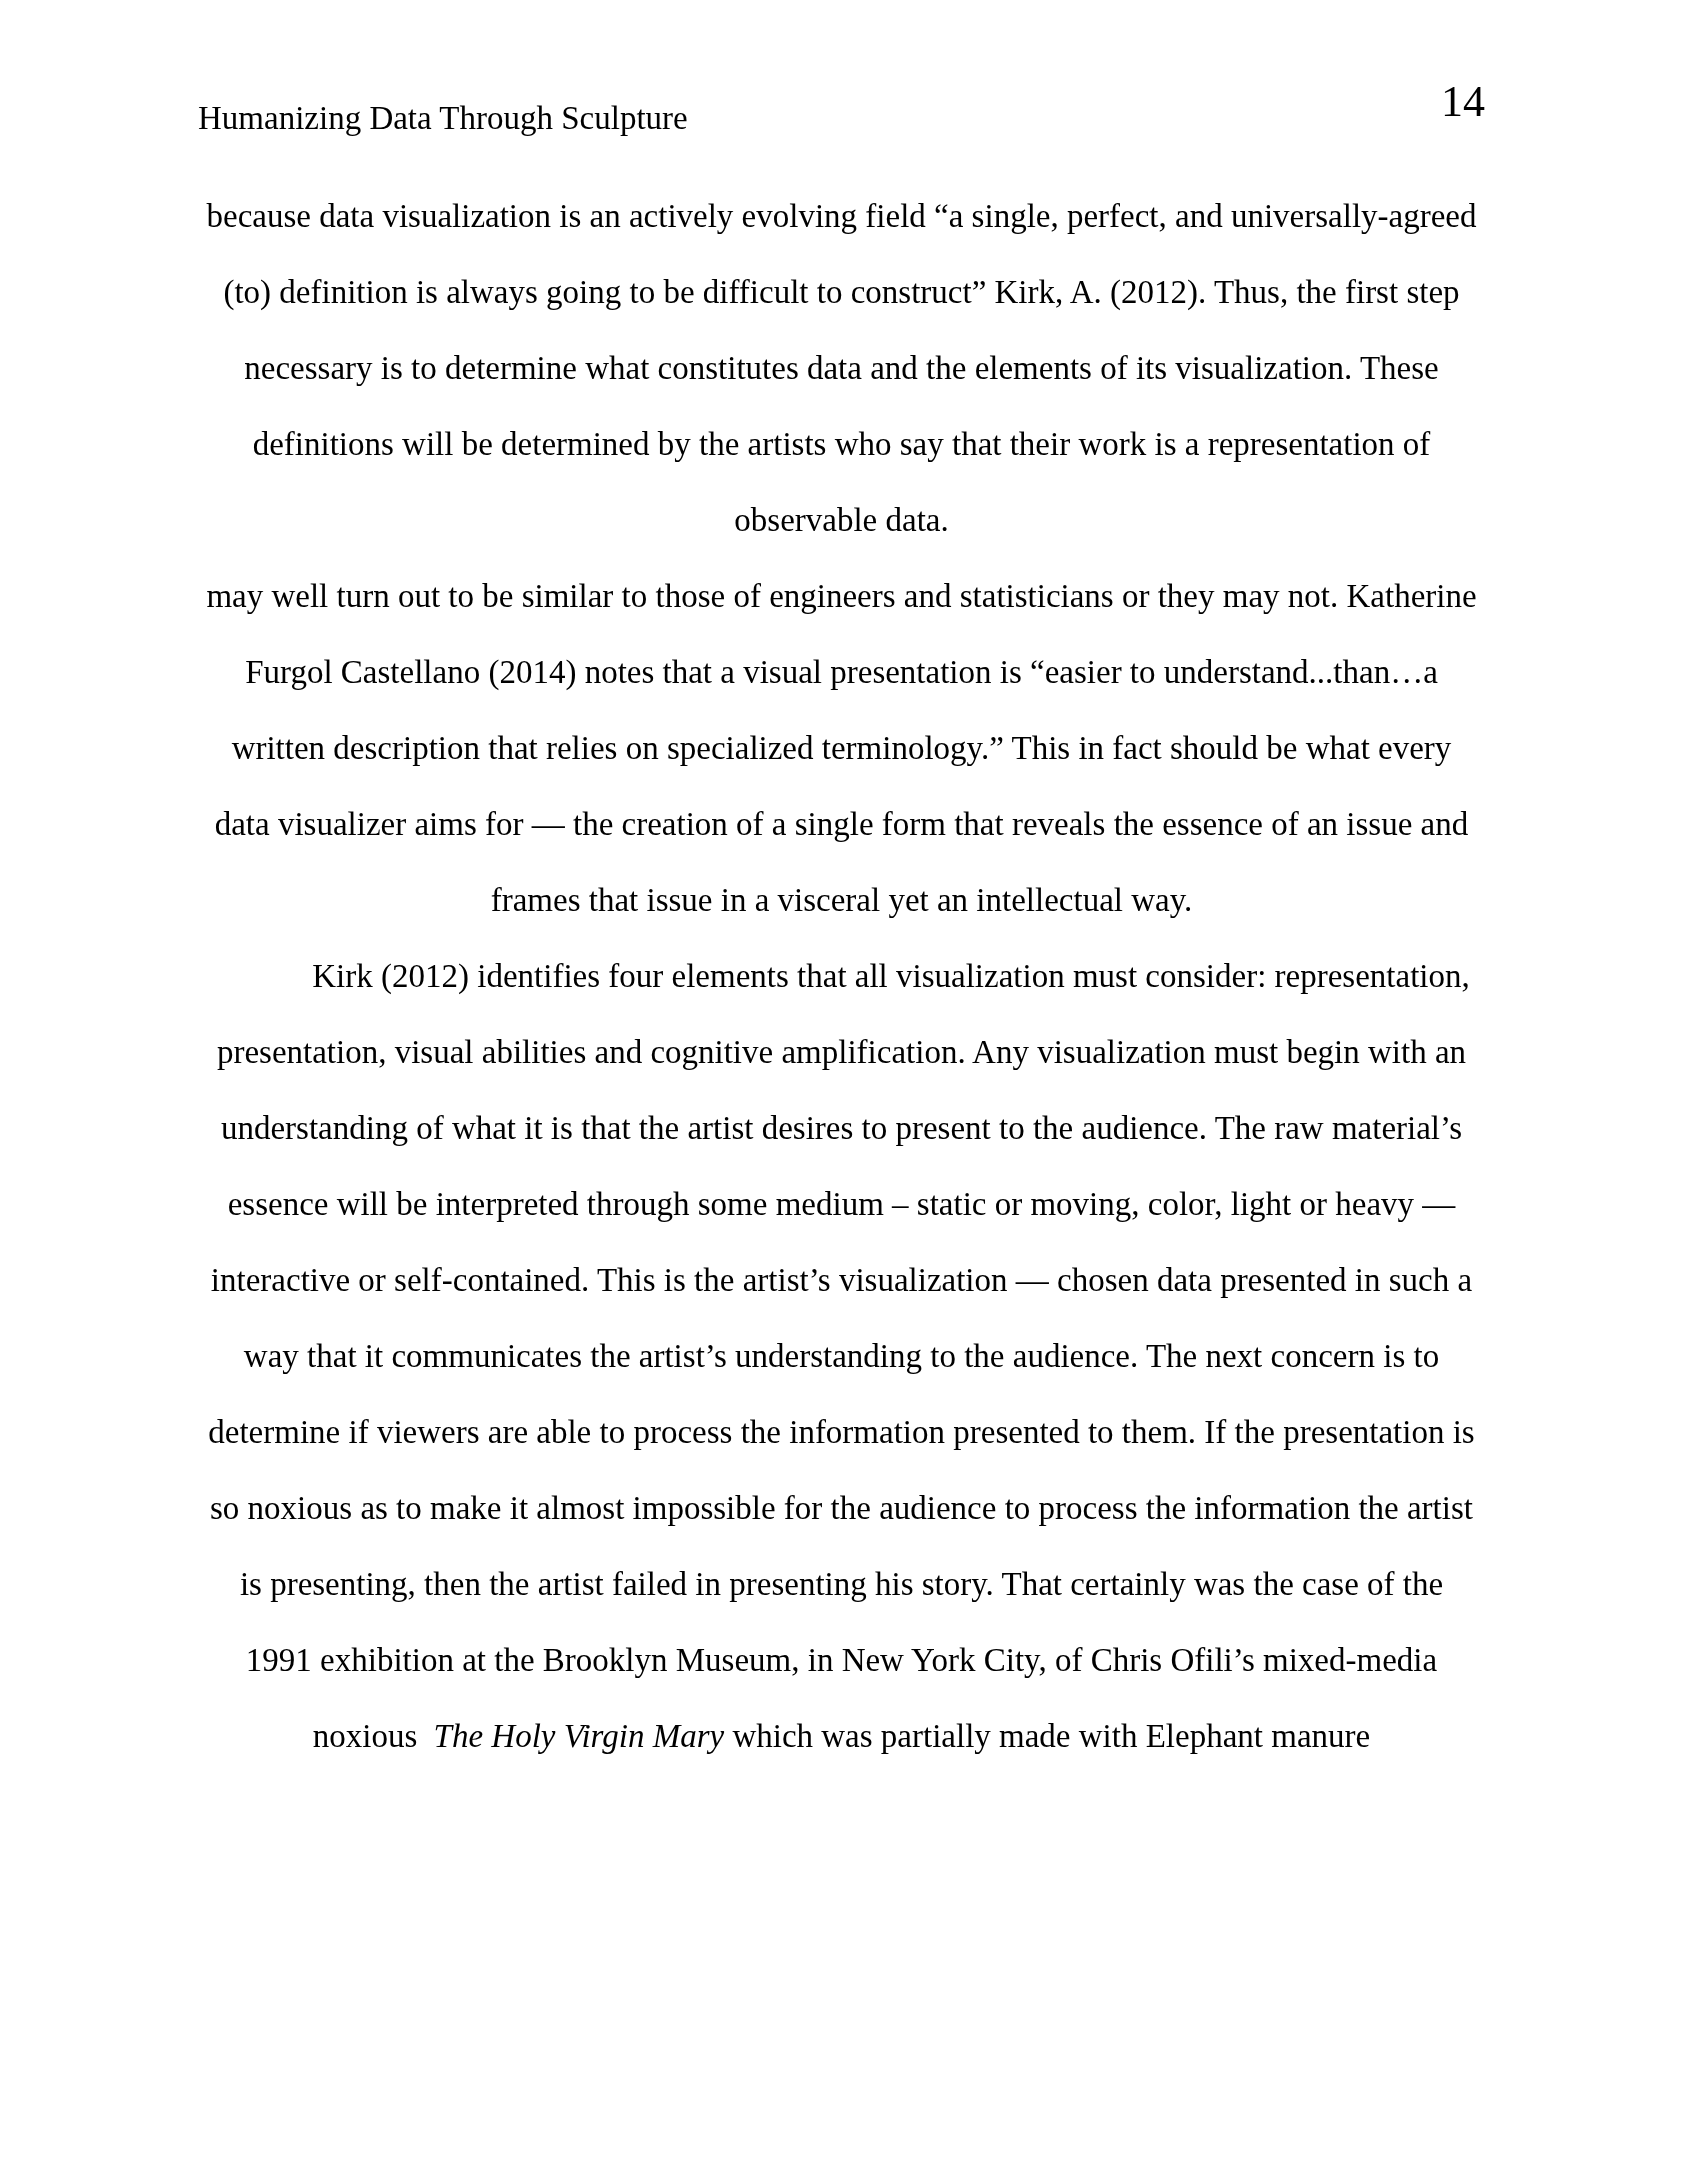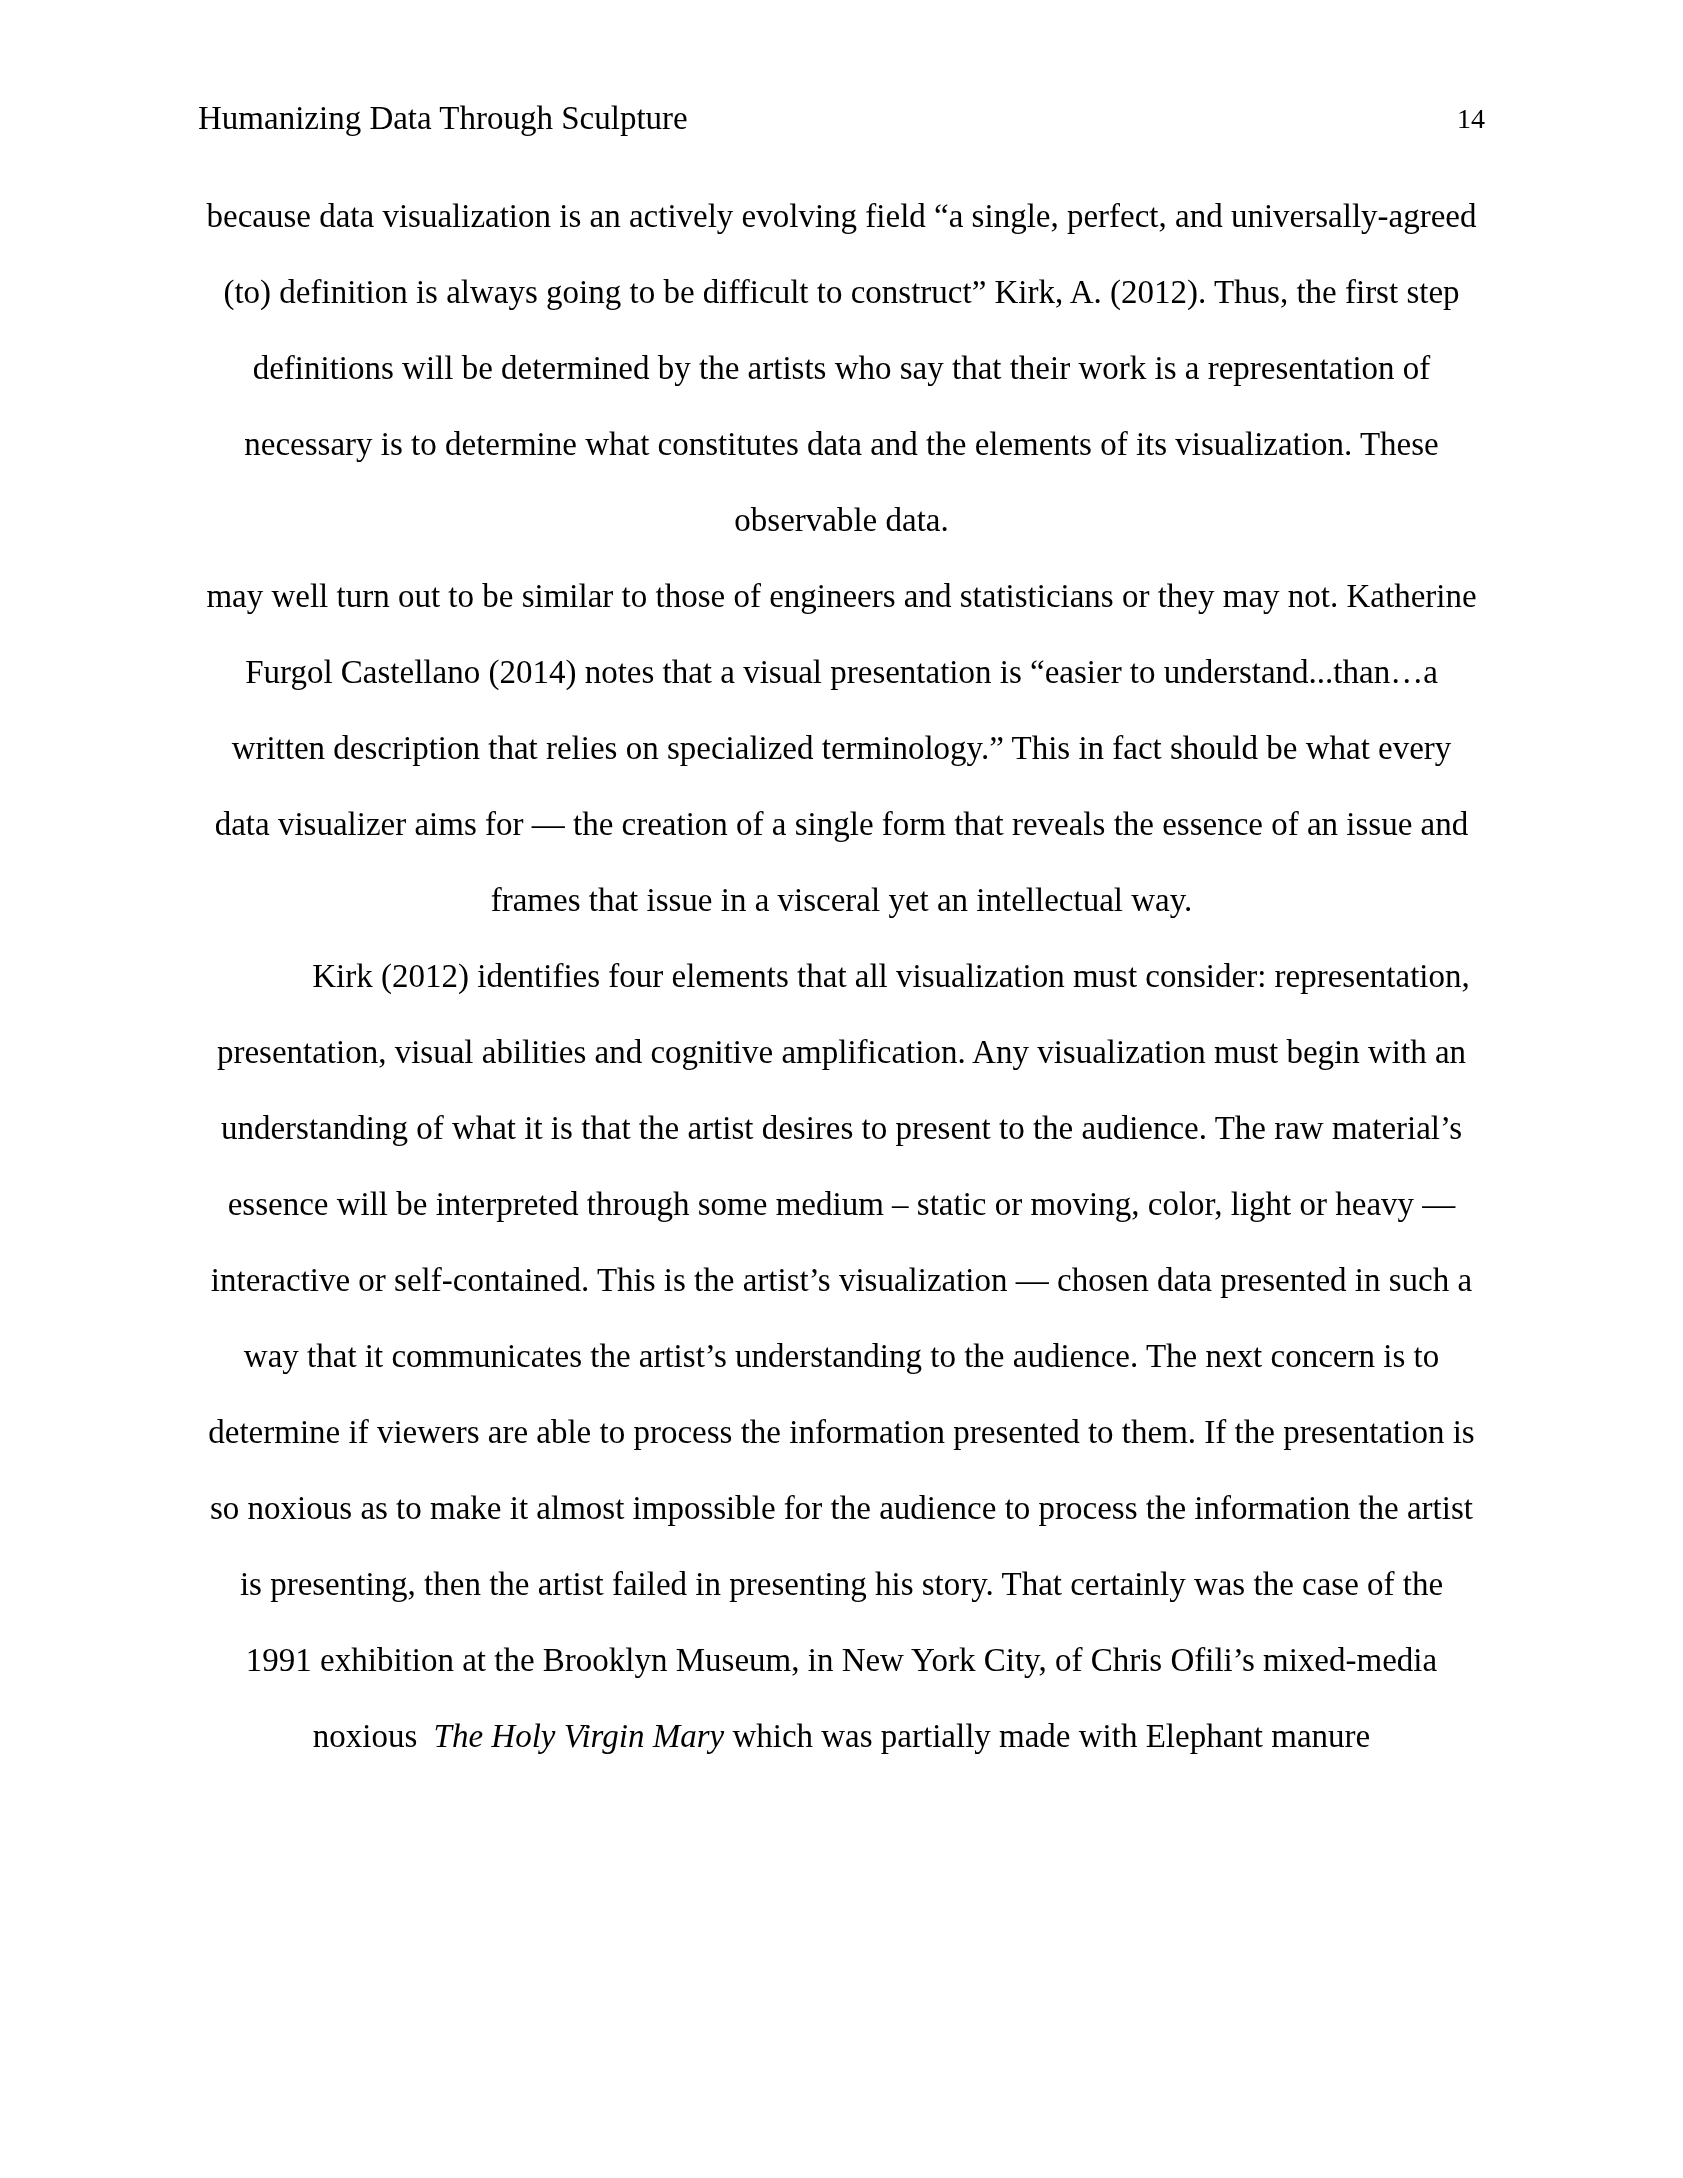--- a/index.html
+++ b/index.html
@@ -26,22 +26,22 @@
       position: absolute;
       left: 198px;
       top: 102px;
       font-size: 33px;
       line-height: 33px;
       white-space: nowrap;
     }
     .page-number {
       position: absolute;
       right: 198px;
-      top: 102px;
-      font-size: 28px;
+      top: 85px;
+      font-size: 44px;
       line-height: 33px;
       white-space: nowrap;
       text-align: left;
     }
     .body-text {
       position: absolute;
       left: 198px;
       top: 200px;
       width: 1287px;
     }
@@ -67,22 +67,22 @@
 <div class="page">
 
   <div class="running-head">Humanizing Data Through Sculpture</div>
   <div class="page-number">14</div>
 
   <div class="body-text">
 
     <div>
       <span class="line">because data visualization is an actively evolving field “a single, perfect, and universally-agreed</span>
       <span class="line">(to) definition is always going to be difficult to construct” Kirk, A. (2012).  Thus, the first step</span>
+      <span class="line">necessary is to determine what constitutes data and the elements of its visualization.  These</span>
       <span class="line">definitions will be determined by the artists who say that their work is a representation of</span>
-      <span class="line">necessary is to determine what constitutes data and the elements of its visualization.  These</span>
       <span class="line">observable data.</span>
     </div>
 
     <div>
       <span class="line">may well turn out to be similar to those of engineers and statisticians or they may not.  Katherine</span>
       <span class="line">Furgol Castellano (2014) notes that a visual presentation is “easier to understand...than…a</span>
       <span class="line">written description that relies on specialized terminology.”  This in fact should be what every</span>
       <span class="line">data visualizer aims for — the creation of a single form that reveals the essence of an issue and</span>
       <span class="line">frames that issue in a visceral yet an intellectual way.</span>
     </div>

